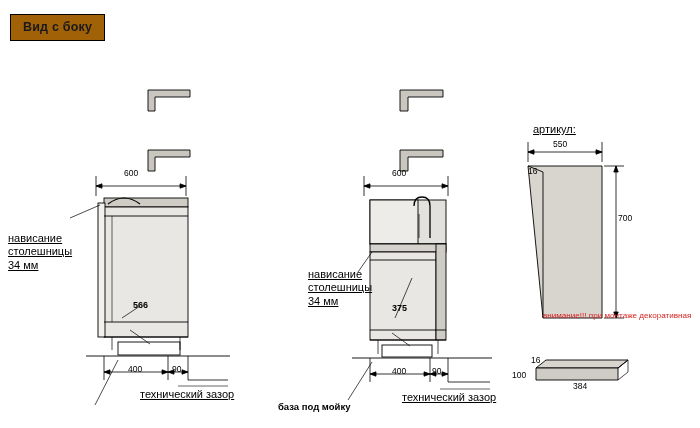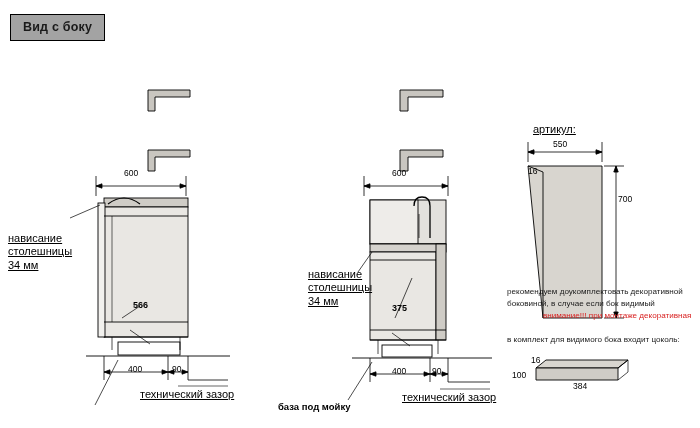--- a/index.html
+++ b/index.html
@@ -11,21 +11,21 @@
     position:relative;
     overflow:hidden;
   }
   .canvas{position:absolute;left:0;top:0;width:700px;height:428px;}
   .abs{position:absolute;}
   .title-box{
     left:10px;top:14px;
     border:1px solid #000;
     padding:5px 12px 6px 12px;
     font-size:12.5px;font-weight:bold;
-    background:#a3a3a3;
+    background:#a16207;
     letter-spacing:.2px;
   }
   .lbl{font-size:11px;line-height:1.22;color:#000;text-decoration:underline;}
   .lbl-b{font-size:9.5px;font-weight:bold;color:#000;}
   .dim{font-size:8.5px;color:#000;}
   .dim-b{font-size:9px;font-weight:bold;color:#000;}
   .red{color:#d81f1f;margin-left:36px;}
   svg{display:block;}
   .note{font-size:8.1px;line-height:1.33;}
 </style>
@@ -216,23 +216,20 @@
 34 мм</div>
   <div class="abs dim-b" style="left:392px;top:303px;">375</div>
   <div class="abs dim" style="left:392px;top:366px;">400</div>
   <div class="abs dim" style="left:432px;top:366px;">90</div>
   <div class="abs lbl" style="left:402px;top:391px;">технический зазор</div>
   <div class="abs lbl-b" style="left:262px;top:401px;margin-left:16px;">база под мойку</div>
 
   <div class="abs lbl" style="left:533px;top:123px;">артикул:</div>
   <div class="abs dim" style="left:553px;top:139px;">550</div>
   <div class="abs dim" style="left:528px;top:166px;">16</div>
-  <div class="abs dim" style="left:618px;top:194px;">700</div>
+  <div class="abs dim" style="left:618px;top:213px;">700</div>
   <div class="abs dim" style="left:531px;top:355px;">16</div>
   <div class="abs dim" style="left:512px;top:370px;">100</div>
   <div class="abs dim" style="left:573px;top:381px;">384</div>
 
-  <div class="abs note" style="left:507px;top:287px;">рекомендуем доукомплектовать декоративной</div>
-  <div class="abs note" style="left:507px;top:299px;">боковиной, в случае если бок видимый</div>
   <div class="abs note red" style="left:507px;top:311px;">внимание!!! при монтаже декоративная</div>
-  <div class="abs note" style="left:507px;top:335px;">в комплект для видимого бока входит цоколь:</div>
 
 </div>
 
 </body></html>

